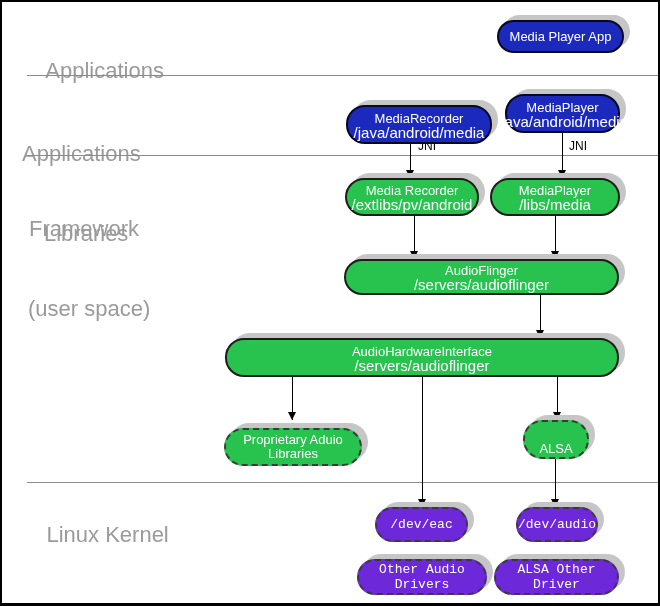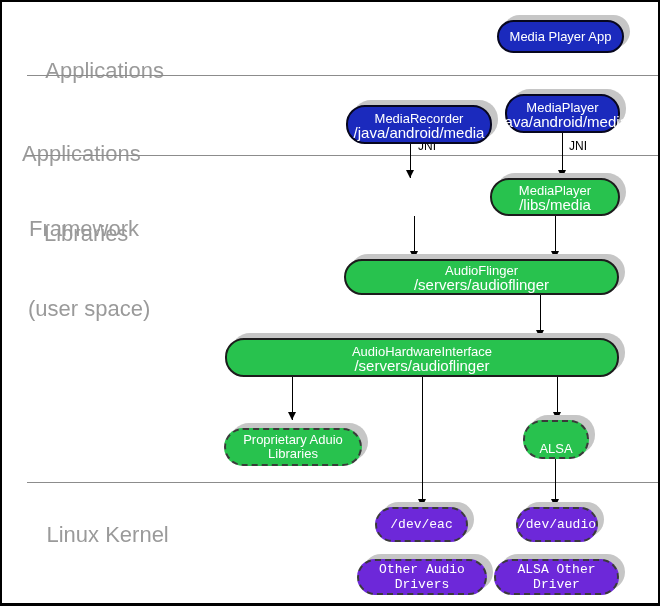--- a/index.html
+++ b/index.html
@@ -98,20 +98,24 @@
 
   <div class="pill blue" style="left:344px; top:103px; width:146px; height:39px;">
     <span class="t">MediaRecorder</span>
     <span class="s">/java/android/media</span>
   </div>
   <div class="pill blue" style="left:503px; top:92px; width:115px; height:39px;">
     <span class="t">MediaPlayer</span>
     <span class="s">/java/android/media</span>
   </div>
 
+  <div class="pill green" style="left:343px; top:176px; width:134px; height:38px;">
+    <span class="t">Media Recorder</span>
+    <span class="s">/extlibs/pv/android</span>
+  </div>
   <div class="pill green" style="left:488px; top:176px; width:130px; height:38px;">
     <span class="t">MediaPlayer</span>
     <span class="s">/libs/media</span>
   </div>
 
   <div class="pill green" style="left:342px; top:257px; width:275px; height:36px;">
     <span class="t">AudioFlinger</span>
     <span class="s">/servers/audioflinger</span>
   </div>
 

